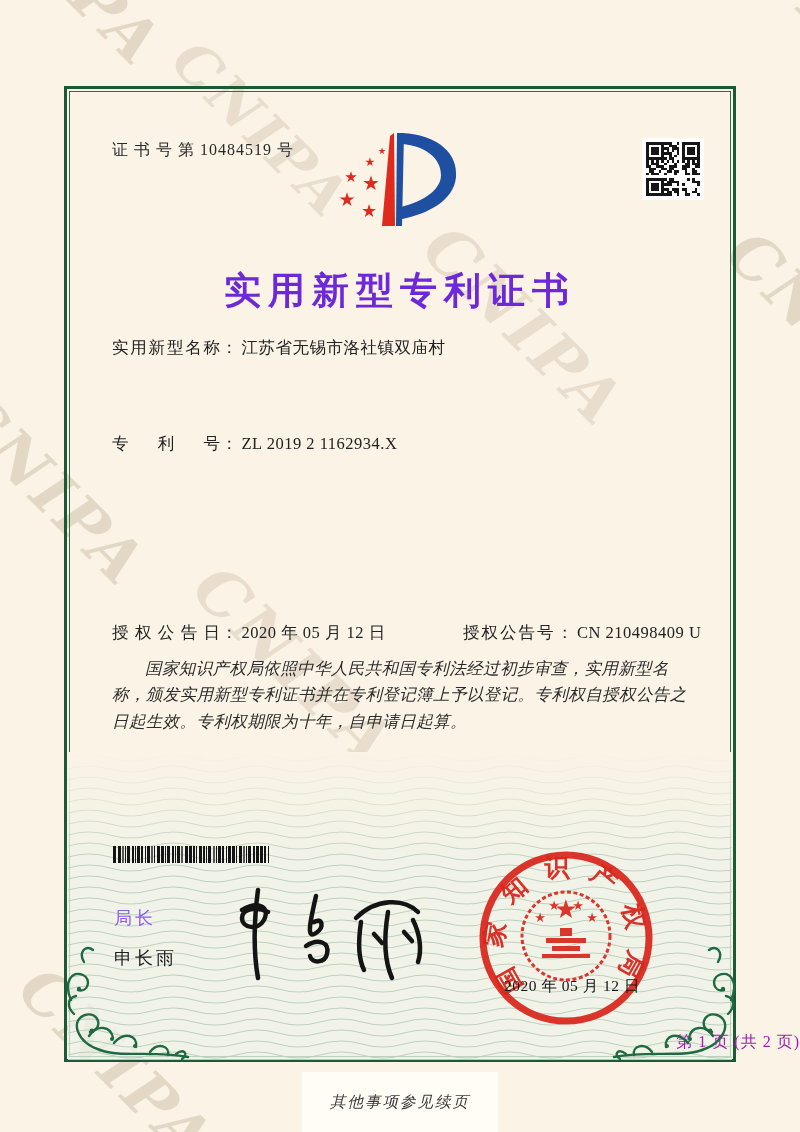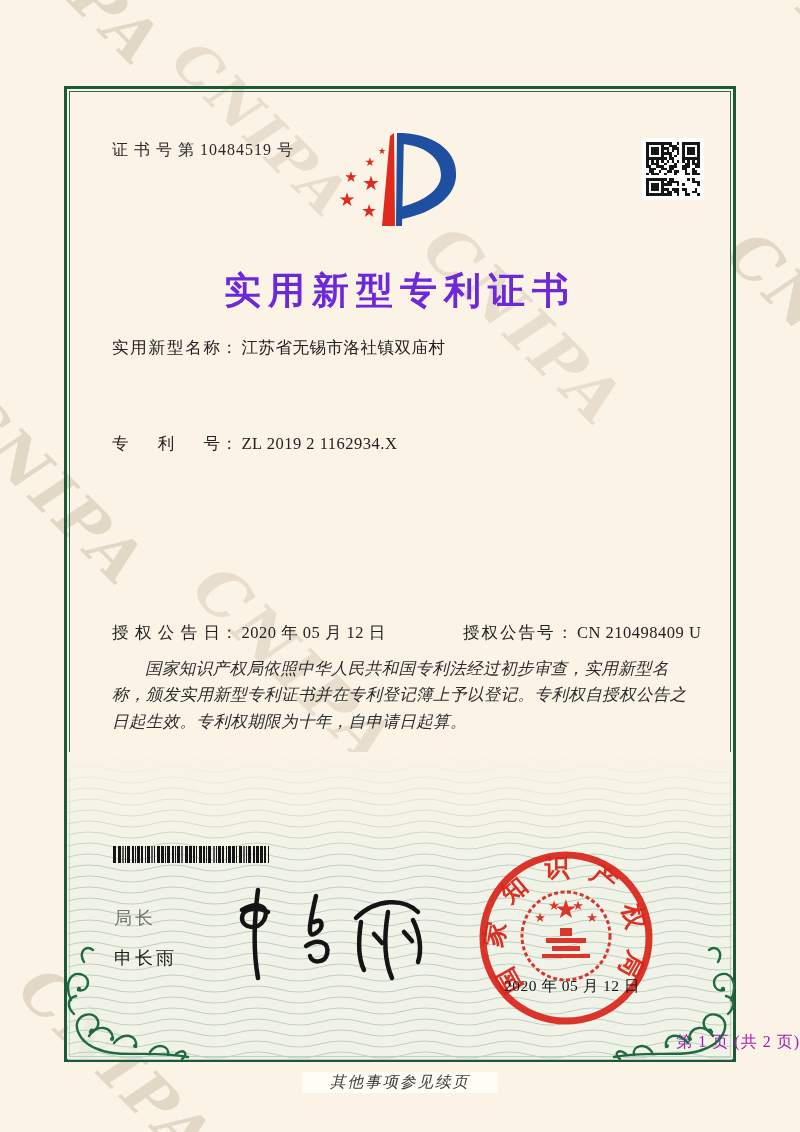--- a/index.html
+++ b/index.html
@@ -54,34 +54,34 @@
   .grant .right .lbl2 { letter-spacing:2px; }
 
   .paras { position:absolute; left:112px; top:656px; width:580px; font-size:16.5px; line-height:1.6;
            color:#2b2b2b; font-style:italic; }
   .paras p { text-indent:2em; letter-spacing:0.4px; }
 
   .barcode { position:absolute; left:113px; top:846px; height:17px; display:flex; align-items:stretch; }
   .barcode span { display:block; }
 
   .sig-title { position:absolute; left:114px; top:906px; font-family:"Liberation Sans", sans-serif;
-               font-size:18px; color:#737373; letter-spacing:3px; }
+               font-size:18px; color:#8b5cf6; letter-spacing:3px; }
   .sig-name  { position:absolute; left:114px; top:946px; font-family:"Liberation Sans", sans-serif;
                font-size:18px; color:#1d1d1d; letter-spacing:3px; }
   .sig-hand { position:absolute; left:228px; top:878px; }
 
   .seal { position:absolute; left:476px; top:848px; width:180px; height:180px; }
   .seal-date { position:absolute; left:494px; top:976px; width:156px; text-align:center;
                font-size:15.5px; color:#141414; letter-spacing:0.5px; white-space:nowrap; }
 
   .page-info { position:absolute; left:0; top:1032px; width:100%; text-align:right;
                font-size:16px; color:#a21caf; letter-spacing:1px; }
 
   .cont-note { position:absolute; left:50%; top:1072px; transform:translateX(-50%);
-               background:#fffdf6; padding:0 28px; font-size:15.5px; font-style:italic;
+               background:#fffdf6; padding:20px 28px; font-size:15.5px; font-style:italic;
                color:#3a3a3a; letter-spacing:2px; z-index:2; }
 
   .flourish { position:absolute; z-index:3; }
   .fl-bl { left:58px; top:938px; }
   .fl-br { left:612px; top:938px; transform:scaleX(-1); }
 </style>
 </head>
 <body>
 
 <div class="page">

